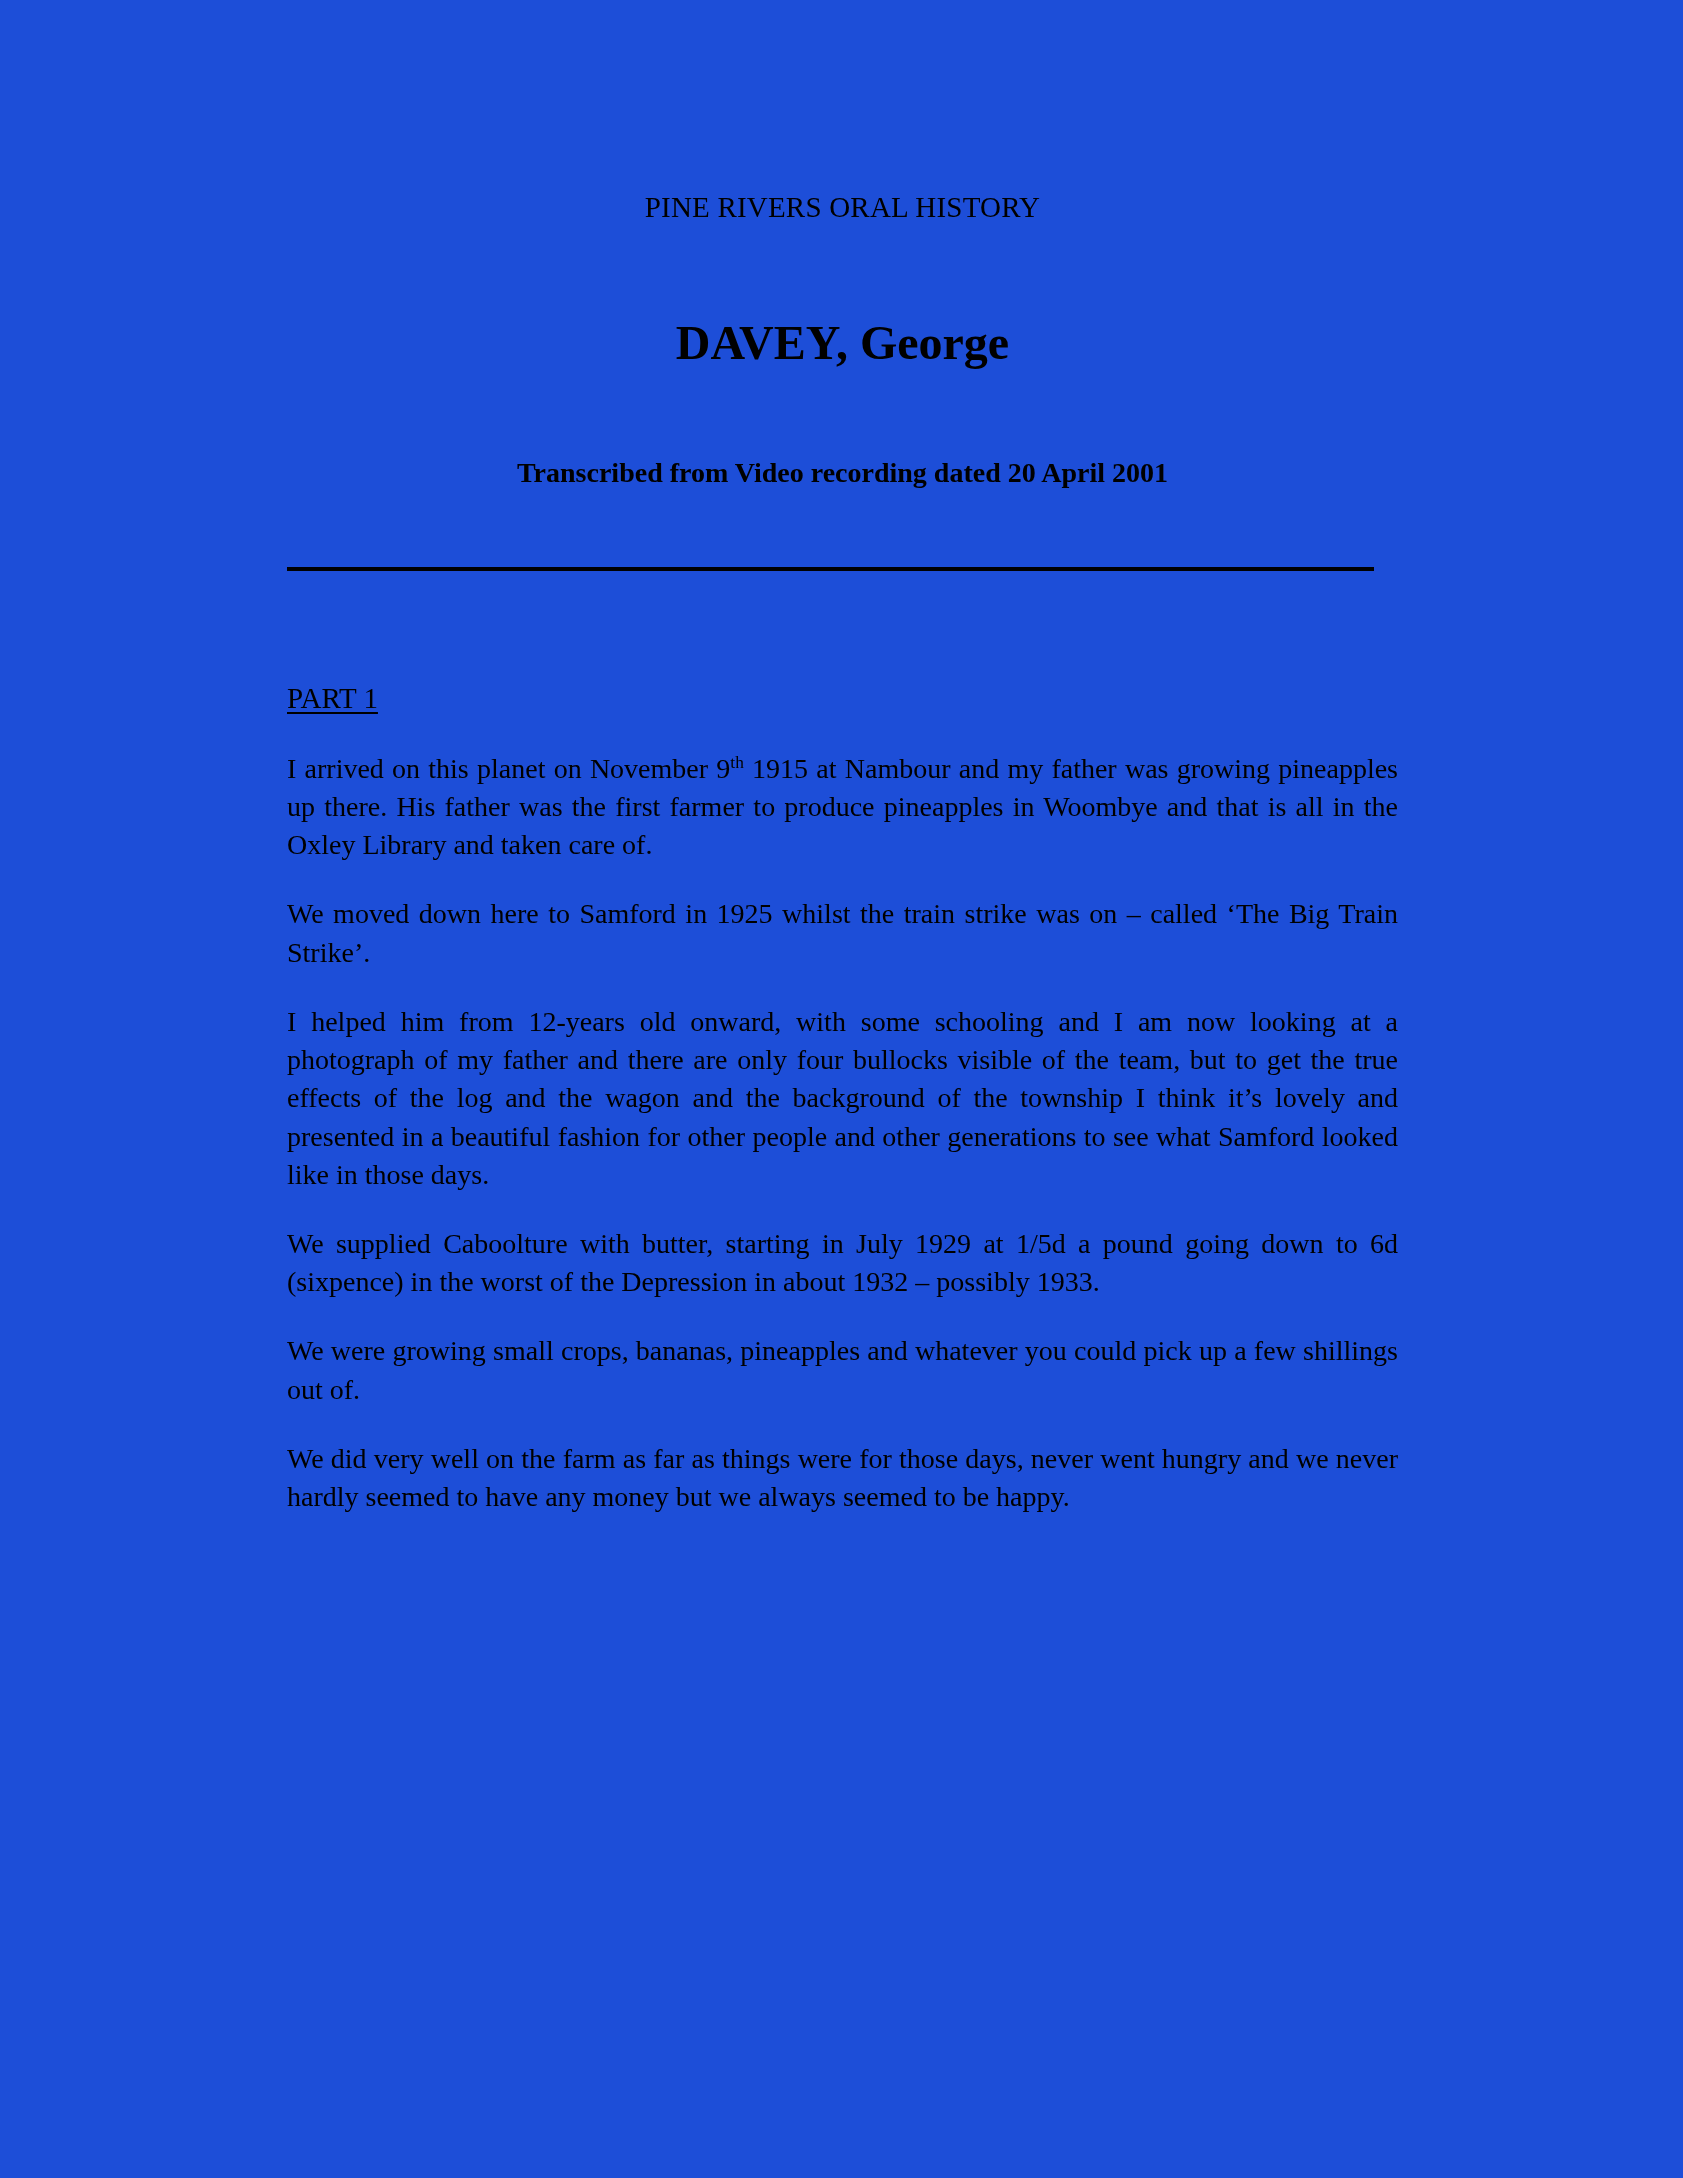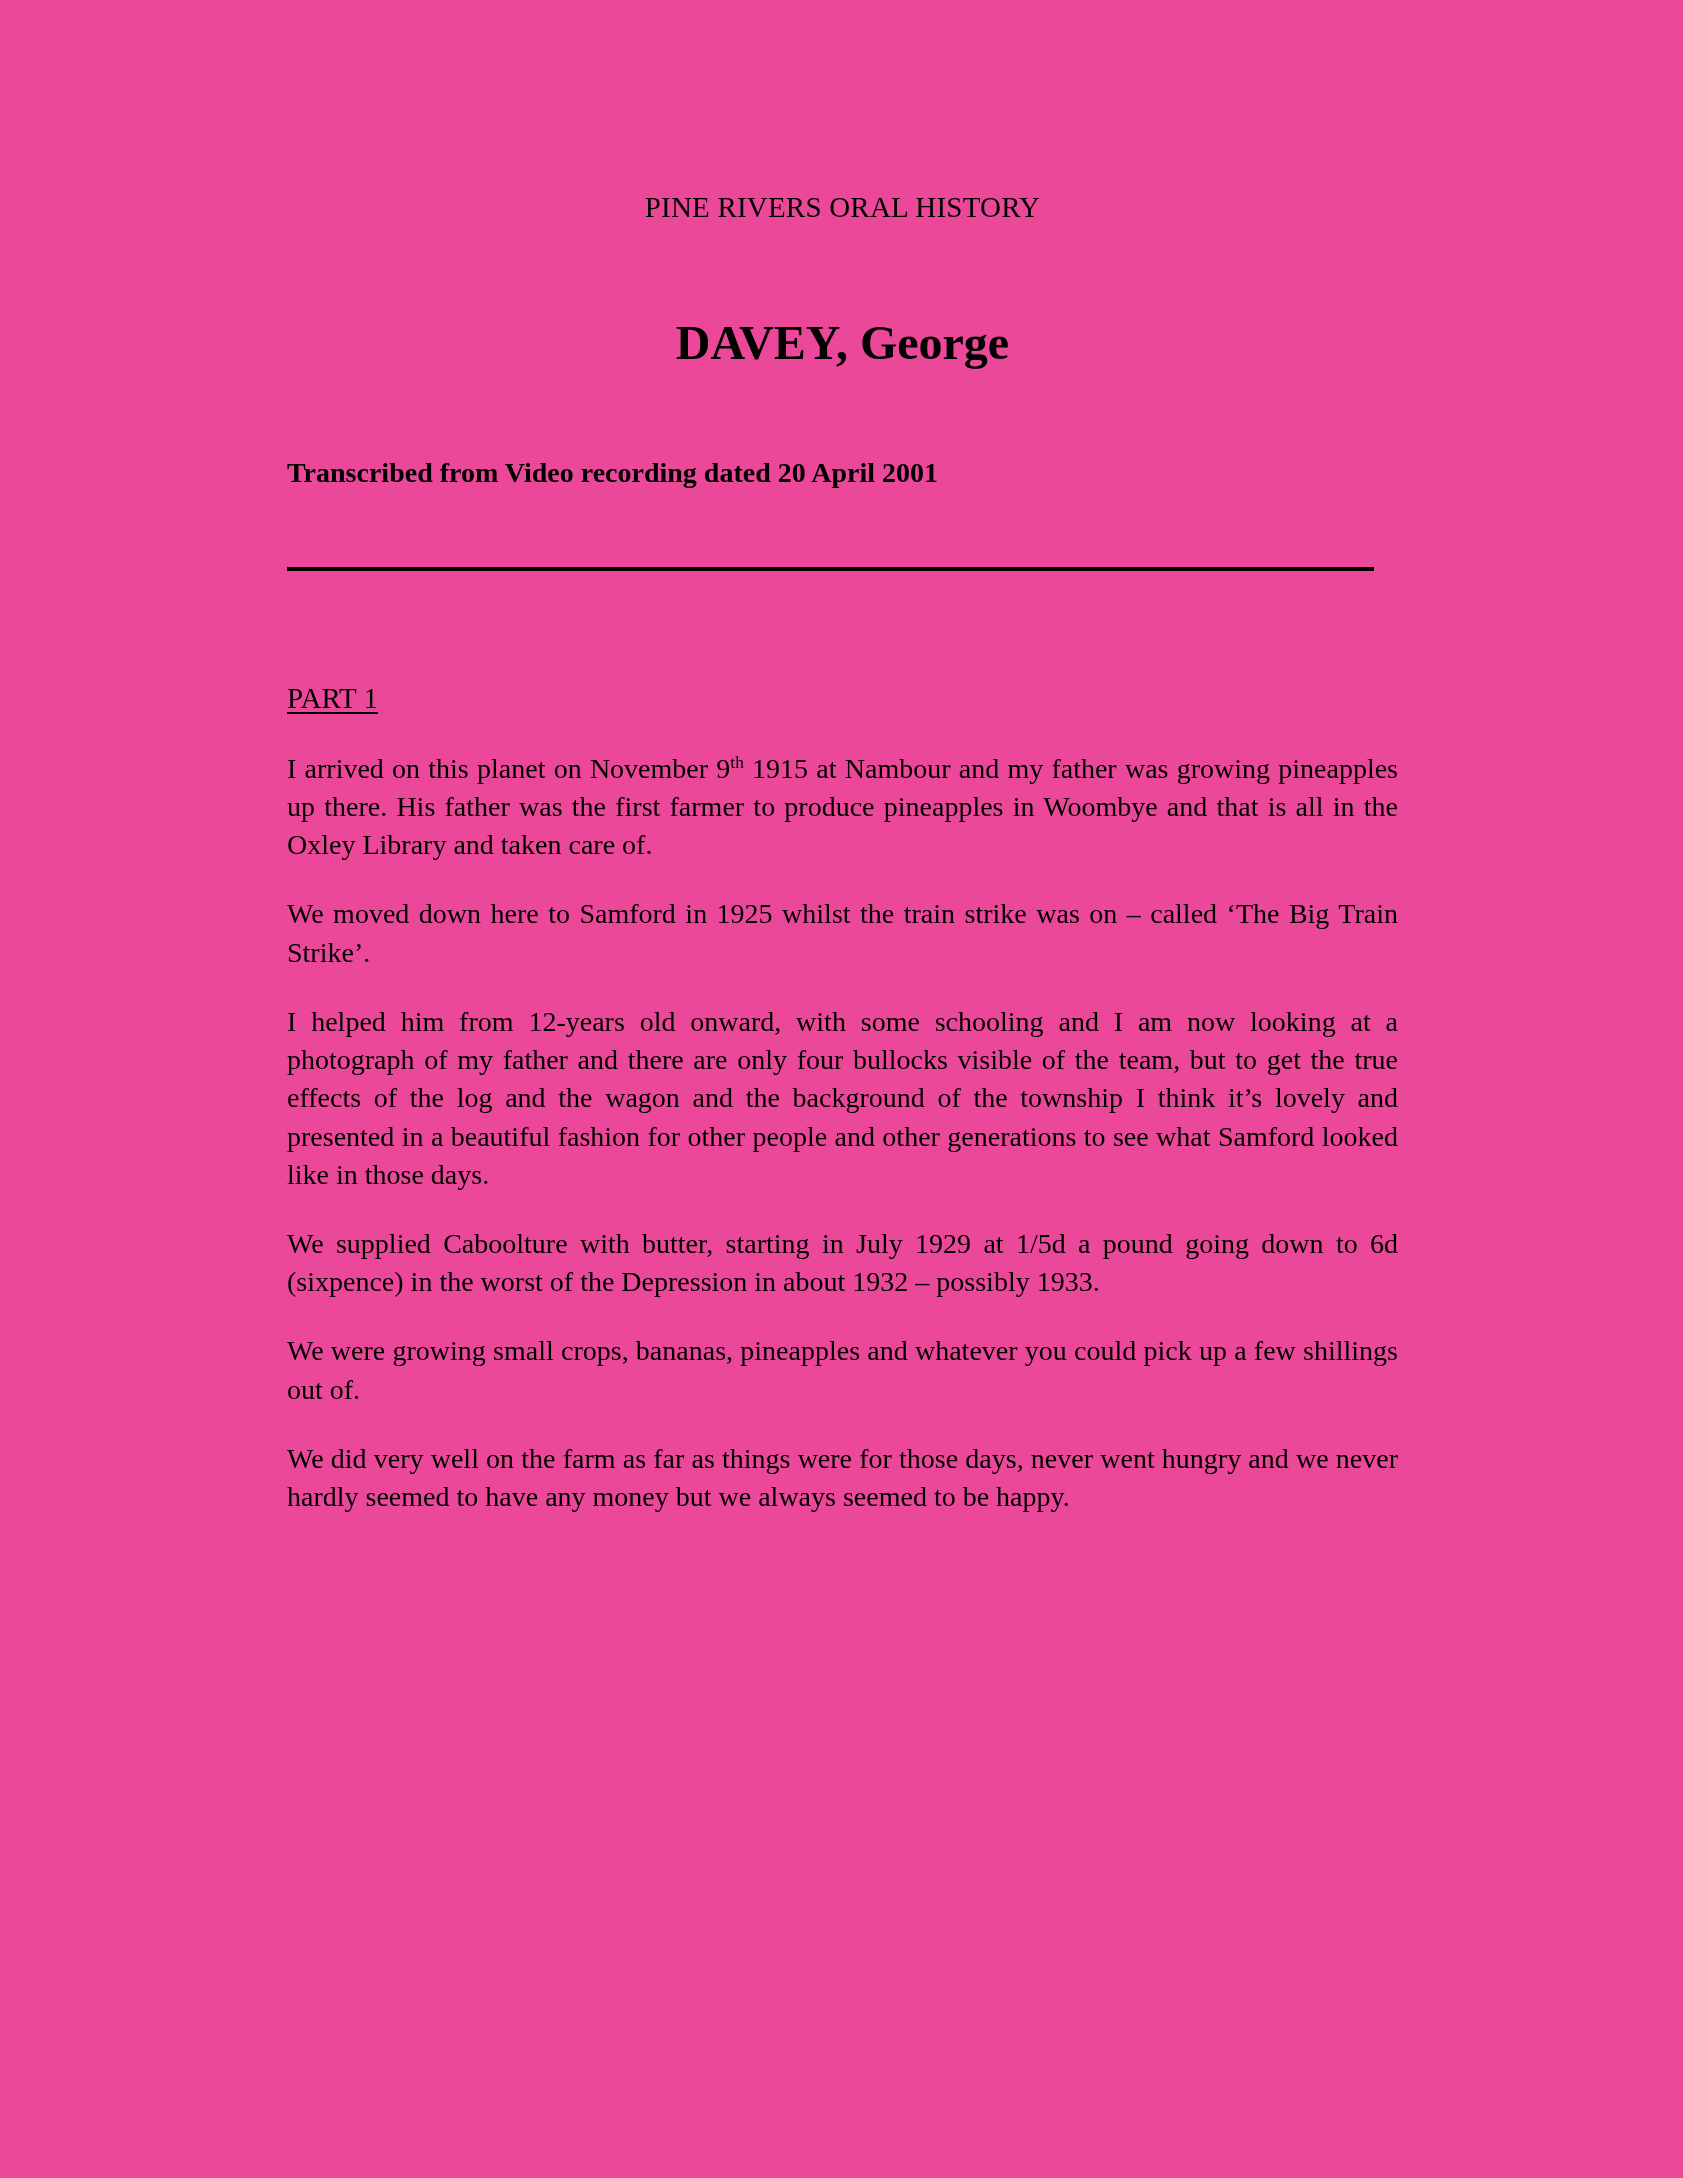--- a/index.html
+++ b/index.html
@@ -12,21 +12,21 @@
     height: 2178px;
     font-family: "Liberation Serif", "DejaVu Serif", serif;
     color: #000000;
     -webkit-font-smoothing: antialiased;
   }
   .page {
     position: relative;
     width: 1683px;
     height: 2178px;
     box-sizing: border-box;
-    background: #ec4899;
+    background: #1d4ed8;
     overflow: hidden;
   }
   
   .content {
     position: absolute;
     left: 287px;
     top: 0;
     width: 1111px;
   }
 
@@ -40,21 +40,21 @@
 
   .doc-title {
     text-align: center;
     font-size: 48px;
     font-weight: bold;
     margin-top: 89px;
     line-height: 1.2;
   }
 
   .doc-subtitle {
-    text-align: left;
+    text-align: center;
     font-size: 28px;
     font-weight: bold;
     margin-top: 85px;
     line-height: 1.2;
   }
 
   .rule-wrap {
     margin-top: 77px;
     padding-left: 0px;
   }

